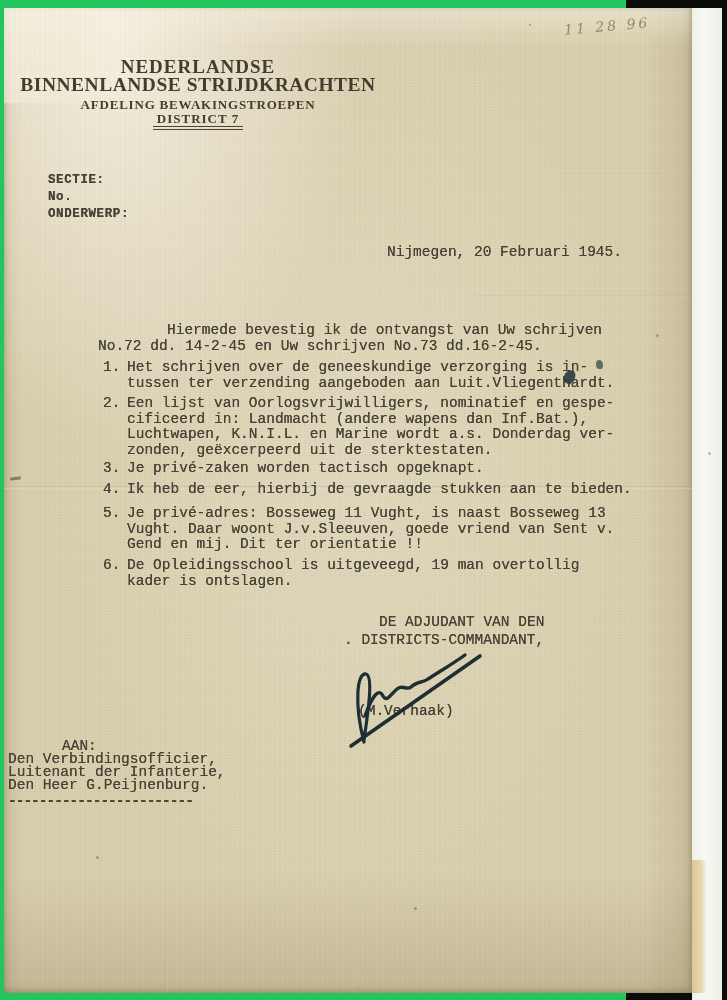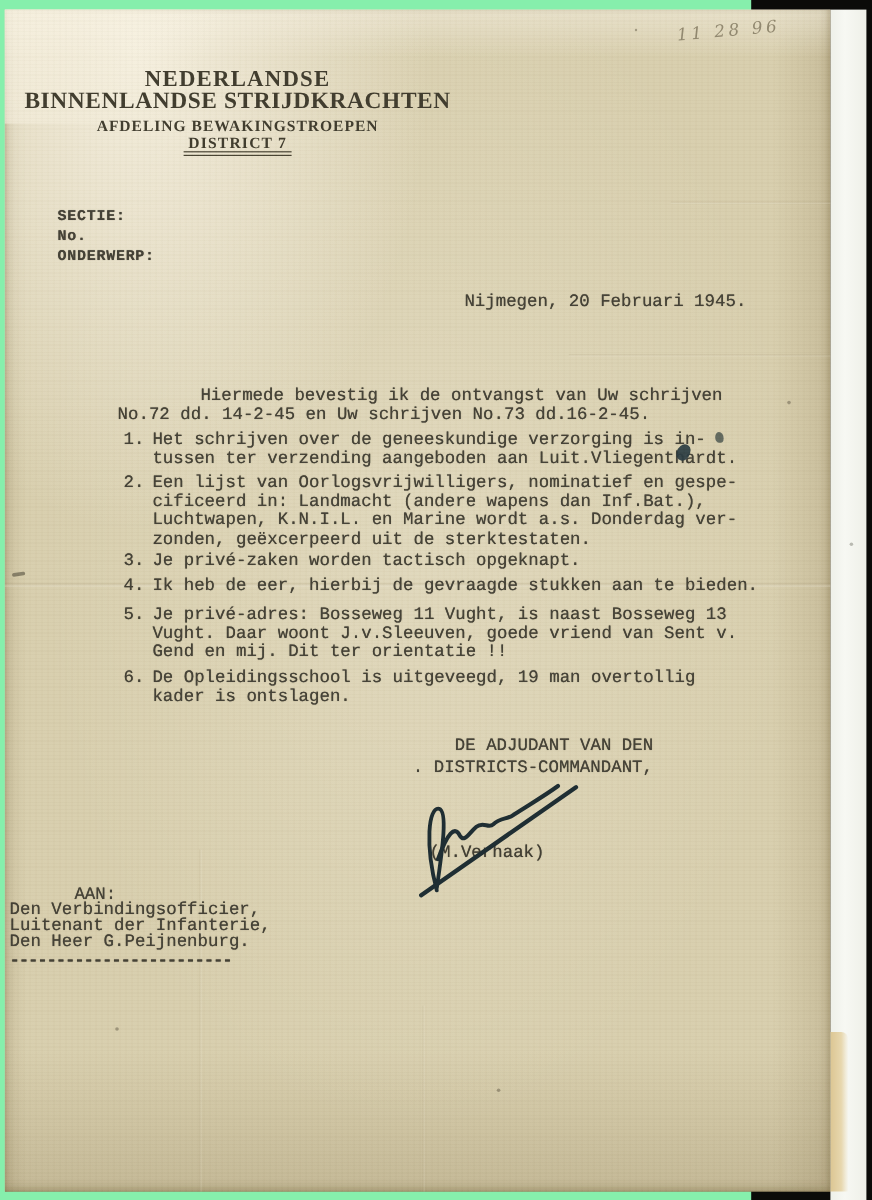--- a/index.html
+++ b/index.html
@@ -1,19 +1,19 @@
 <!DOCTYPE html>
 <html><head>
 <meta charset="utf-8">
 <style>
   * { margin:0; padding:0; box-sizing:border-box; }
   html,body { width:727px; height:1000px; }
   body { font-family:"Liberation Sans", sans-serif; background:#0b0b09; overflow:hidden; }
 
-  .scan { position:relative; width:626px; height:1000px; background:#86efac; }
+  .scan { position:relative; width:626px; height:1000px; background:#22c55e; }
 
   .white-strip { position:absolute; left:692px; top:8px; width:30px; height:992px;
     background:linear-gradient(to right,#eef0e9,#f7f8f3 40%,#eef0e8); }
   .page-edge-sliver { position:absolute; left:692px; top:860px; width:15px; height:133px;
     background:linear-gradient(to right,#dcc693,#e7d7ae 60%,rgba(231,215,174,0));
     border-radius:0 6px 0 0; }
 
   .paper { position:absolute; left:4px; top:8px; width:688px; height:985px;
     background-color:#d8cead;
     background-image:

